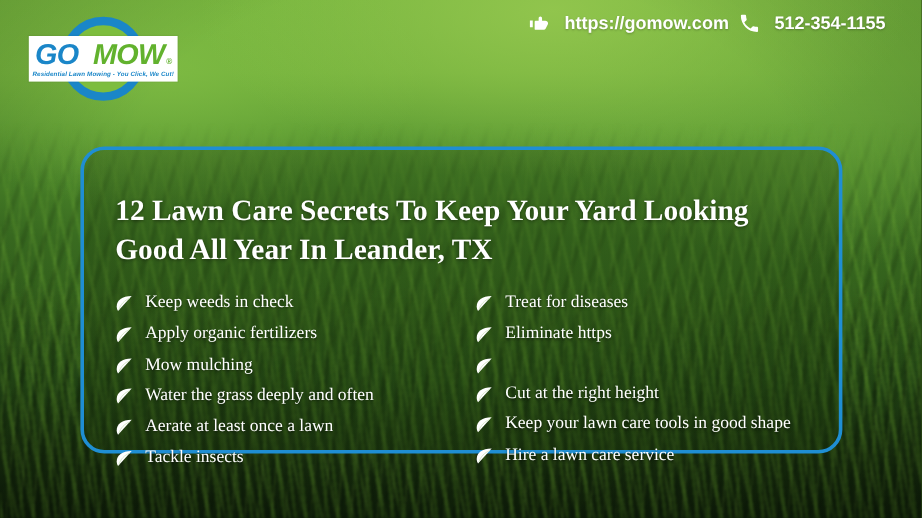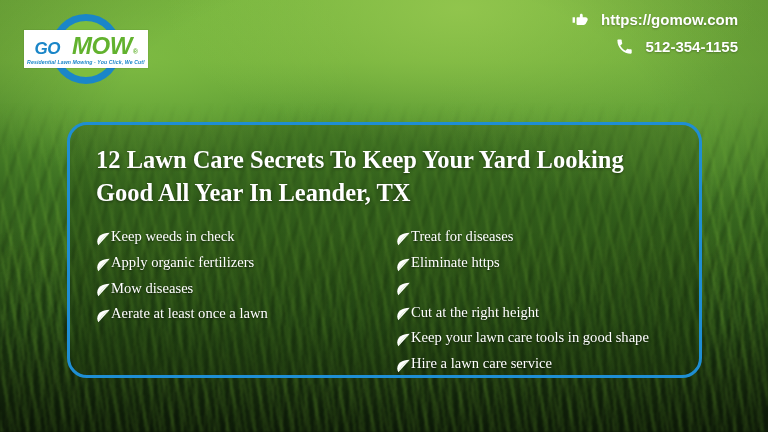--- a/index.html
+++ b/index.html
@@ -71,65 +71,65 @@
     width:124px; background:#ffffff;
     padding:4px 3px 3px;
     display:flex; flex-direction:column; align-items:center;
     box-shadow:0 0 0 1px rgba(0,0,0,.04);
   }
   .logo-words {
     display:flex; align-items:baseline; line-height:1;
     font-family:"Liberation Sans", sans-serif;
     font-style:italic; font-weight:bold; letter-spacing:-.5px;
   }
-  .logo-go { font-size:17px; color:#1a86c8; }
+  .logo-go { font-size:24px; color:#1a86c8; }
   .logo-mow { font-size:24px; color:#62b22e; margin-left:12px;text-align:right; }
   .logo-reg { font-size:7px; color:#62b22e; margin-left:1px; vertical-align:super; }
   .logo-tag {
     margin-top:1px;
     font-size:5.2px; font-weight:bold; font-style:italic;
     color:#1a86c8; white-space:nowrap; letter-spacing:.1px;
   }
 
   .contact {
     position:absolute; right:30px; top:10px;
-    display:flex; flex-direction:column; gap:8px;
+    display:flex; flex-direction:row; gap:8px;
     align-items:flex-end;
   }
   .contact-row {
     display:flex; align-items:center; gap:11px;
     color:#ffffff; font-size:15px; font-weight:bold;
     text-shadow:0 1px 2px rgba(0,0,0,.28);
   }
   .contact-row .ico { width:19px; height:19px; display:block; flex:0 0 auto; }
   .contact-row .ico svg { width:100%; height:100%; display:block; fill:#ffffff; }
 
   
   .card {
     position:absolute; left:67px; top:122px;
     width:635px; height:256px;
     border:3px solid #1f8ed3; border-radius:20px;
     background:linear-gradient(180deg, rgba(30,60,14,.30) 0%, rgba(26,52,12,.38) 100%);
-    padding:19px 24px 16px 24px;
+    padding:35px 24px 16px 24px;
   }
   .card-title {
     color:#ffffff;
     font-family:"Liberation Serif", serif;
     font-weight:bold; font-size:24.5px; line-height:1.33;
     text-shadow:0 1px 3px rgba(0,0,0,.45);
     padding-left:2px;
   }
   .columns {
     display:flex; margin-top:17px; padding-left:2px;
   }
   .col { display:flex; flex-direction:column; gap:5px; }
   .col-left  { width:300px; }
   .col-right { flex:1; }
 
-  .item { display:flex; align-items:flex-end; }
+  .item { display:flex; align-items:flex-start; gap:10px; }
   .leaf { width:15px; height:16px; flex:0 0 auto; margin-top:3px; }
   .leaf svg { width:100%; height:100%; display:block; }
   .item-text {
     color:#ffffff;
     font-family:"Liberation Serif", serif;
     font-size:14.6px; line-height:1.42;
     text-shadow:0 1px 2px rgba(0,0,0,.5);
     white-space:nowrap;
   }
 </style>
@@ -195,31 +195,49 @@
           </span>
         <span class="item-text">Apply organic fertilizers</span>
       </div>
       <div class="item">
         <span class="leaf">
             <svg viewBox="0 0 24 24">
               <path d="M22 2C9 2 2 8 2 16c0 2.4.7 4.4 1.8 6L22 2z" fill="#ffffff"></path>
               <path d="M5 20C7 13 12.5 7.5 19.5 4.8" stroke="#cfe3bd" stroke-width="1.1" fill="none"></path>
             </svg>
           </span>
-        <span class="item-text">Mow diseases</span>
+        <span class="item-text">Mow mulching</span>
+      </div>
+      <div class="item">
+        <span class="leaf">
+            <svg viewBox="0 0 24 24">
+              <path d="M22 2C9 2 2 8 2 16c0 2.4.7 4.4 1.8 6L22 2z" fill="#ffffff"></path>
+              <path d="M5 20C7 13 12.5 7.5 19.5 4.8" stroke="#cfe3bd" stroke-width="1.1" fill="none"></path>
+            </svg>
+          </span>
+        <span class="item-text">Water the grass deeply and often</span>
       </div>
       <div class="item">
         <span class="leaf">
             <svg viewBox="0 0 24 24">
               <path d="M22 2C9 2 2 8 2 16c0 2.4.7 4.4 1.8 6L22 2z" fill="#ffffff"></path>
               <path d="M5 20C7 13 12.5 7.5 19.5 4.8" stroke="#cfe3bd" stroke-width="1.1" fill="none"></path>
             </svg>
           </span>
         <span class="item-text">Aerate at least once a lawn</span>
       </div>
+      <div class="item">
+        <span class="leaf">
+            <svg viewBox="0 0 24 24">
+              <path d="M22 2C9 2 2 8 2 16c0 2.4.7 4.4 1.8 6L22 2z" fill="#ffffff"></path>
+              <path d="M5 20C7 13 12.5 7.5 19.5 4.8" stroke="#cfe3bd" stroke-width="1.1" fill="none"></path>
+            </svg>
+          </span>
+        <span class="item-text">Tackle insects</span>
+      </div>
     </div>
 
     <div class="col col-right">
       <div class="item">
         <span class="leaf">
             <svg viewBox="0 0 24 24">
               <path d="M22 2C9 2 2 8 2 16c0 2.4.7 4.4 1.8 6L22 2z" fill="#ffffff"></path>
               <path d="M5 20C7 13 12.5 7.5 19.5 4.8" stroke="#cfe3bd" stroke-width="1.1" fill="none"></path>
             </svg>
           </span>

